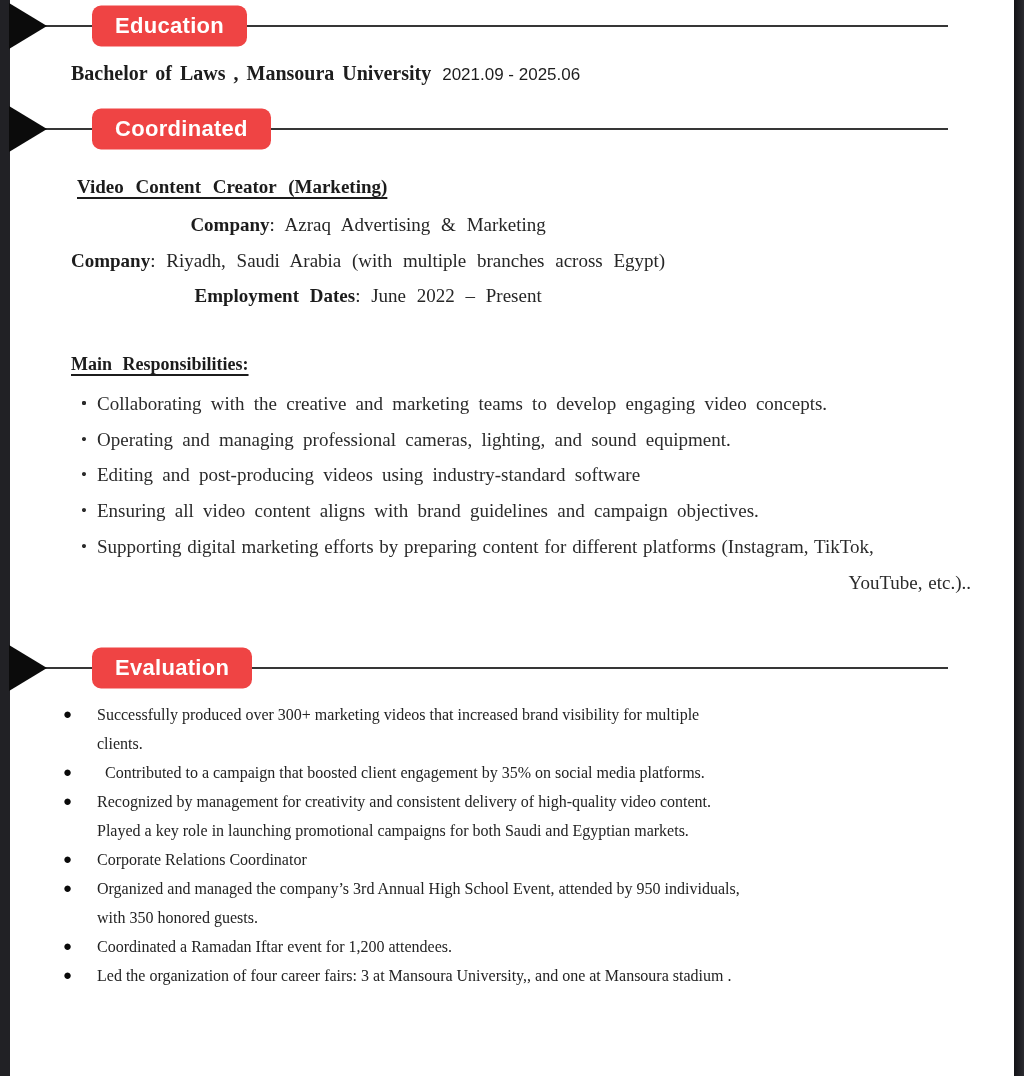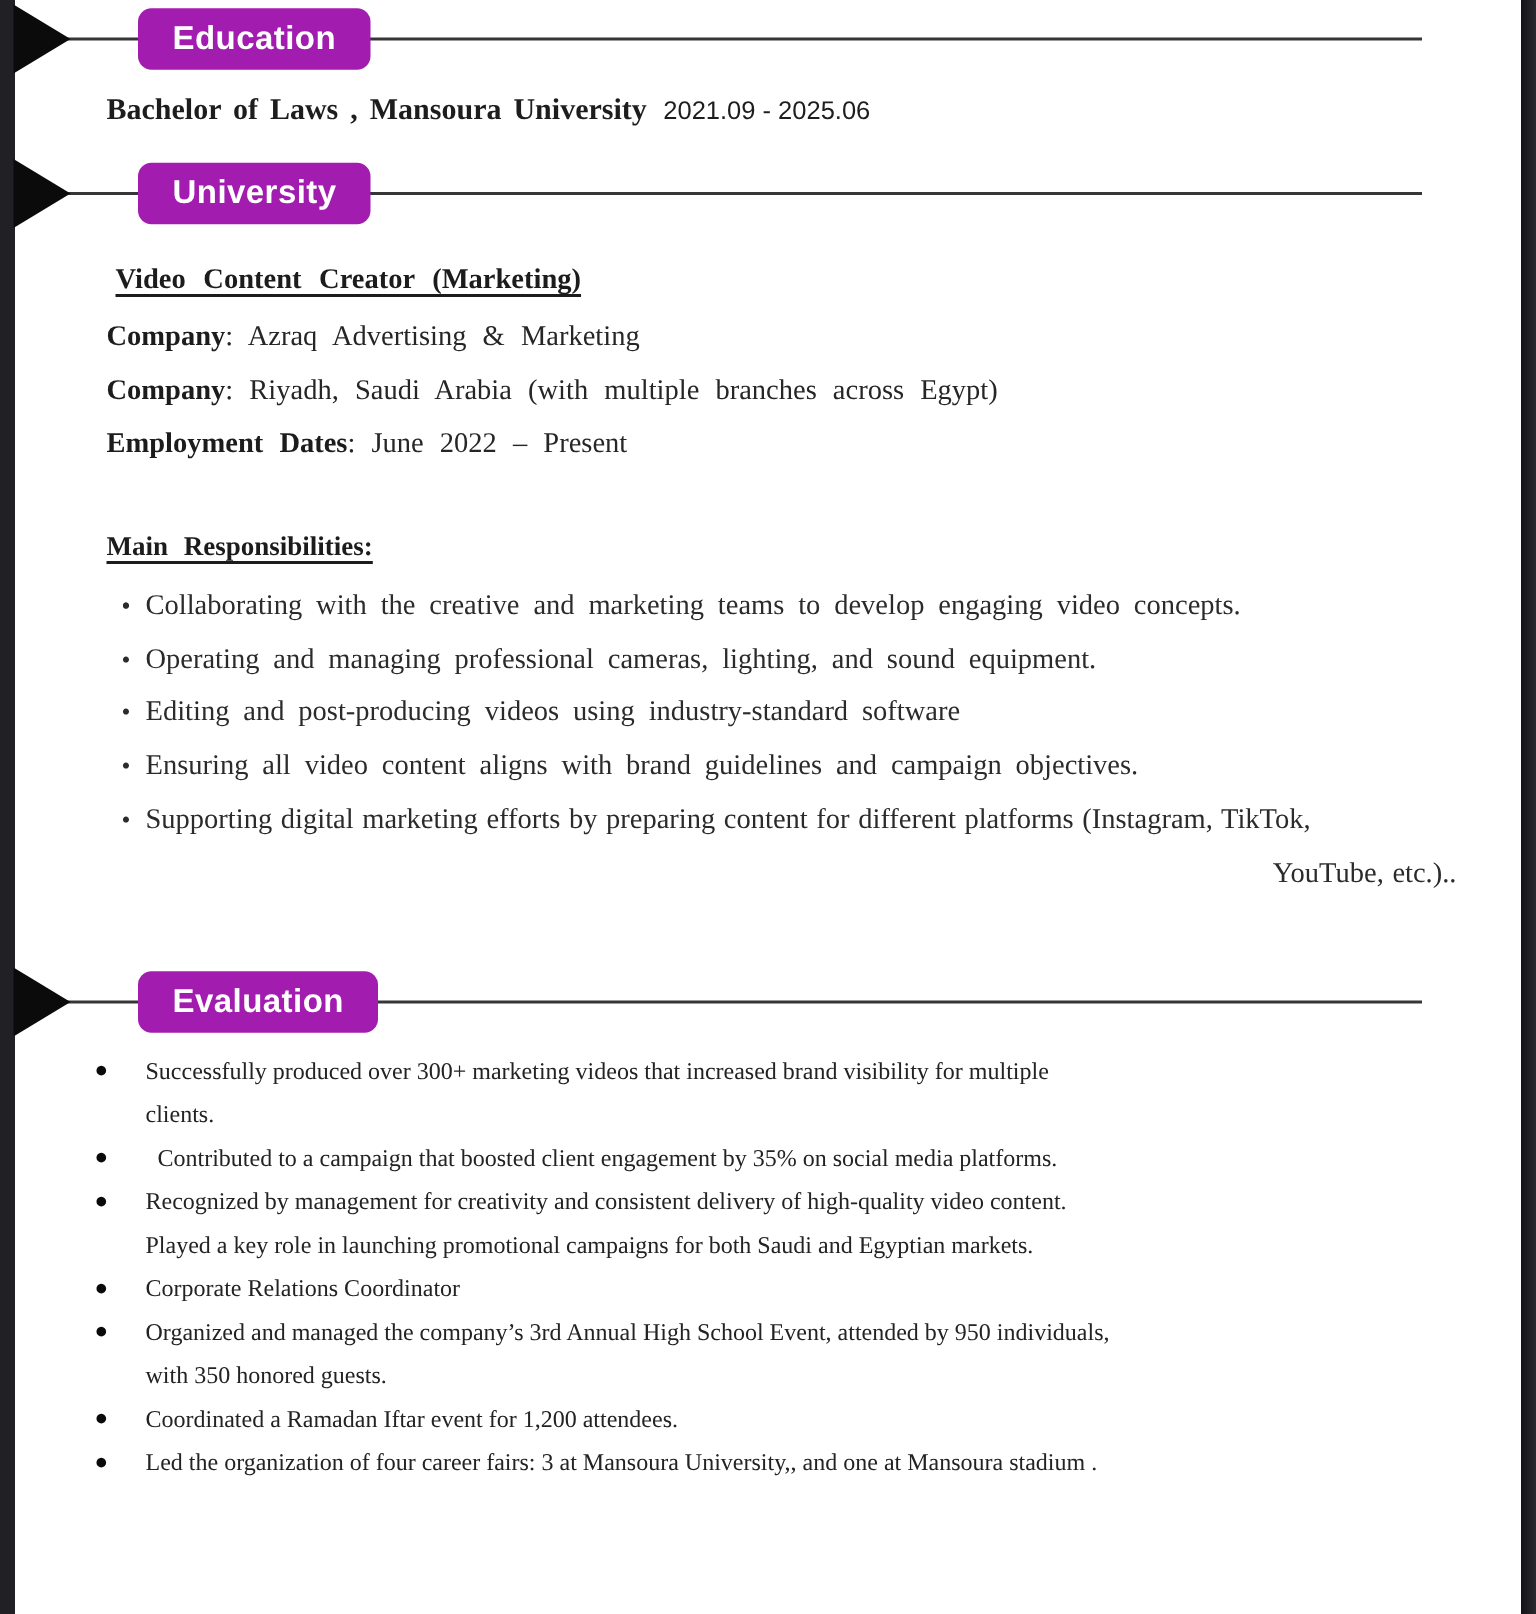--- a/index.html
+++ b/index.html
@@ -11,35 +11,35 @@
   .edge-right{position:absolute;right:0;top:0;width:10px;height:100%;
               background:linear-gradient(to right,#131317,#2a2a2f);}
 
   
   .sec{position:absolute;left:10px;width:938px;height:0;}
   .sec-line{position:absolute;left:0;top:-1px;width:100%;height:2px;background:#363636;}
   .sec-arrow{position:absolute;left:-1px;top:-23px;width:0;height:0;
              border-top:23px solid transparent;border-bottom:23px solid transparent;
              border-left:38px solid #0b0b0b;}
   .sec-badge{position:absolute;left:82px;top:0;transform:translateY(-50%);
-             background:#a21caf;color:#ffffff;border-radius:9px;
+             background:#ef4444;color:#ffffff;border-radius:9px;
              font-family:"Liberation Sans",sans-serif;font-weight:bold;font-size:22px;
              line-height:1;padding:9px 23px 10px;letter-spacing:.3px;white-space:nowrap;}
 
   
   .edu-line{position:absolute;left:71px;top:62px;white-space:nowrap;}
   .edu-degree{font-weight:bold;font-size:20px;word-spacing:3px;color:#1d1d1d;}
   .edu-dates{font-family:"Liberation Sans",sans-serif;font-weight:normal;font-size:17px;
              color:#1d1d1d;margin-left:7px;}
 
   
   .job-title{position:absolute;left:77px;top:176px;font-weight:bold;font-size:19px;
              word-spacing:7px;color:#1c1c1c;text-decoration:underline;
              text-decoration-thickness:1.5px;text-underline-offset:4px;white-space:nowrap;}
-  .job-fields{position:absolute;left:71px;top:207px;}
+  .job-fields{position:absolute;left:71px;top:207px;text-align:center;}
   .field-row{line-height:35.6px;font-size:19px;word-spacing:6px;color:#262626;white-space:nowrap;}
   .field-label{font-weight:bold;color:#1c1c1c;}
 
   .resp-heading{position:absolute;left:71px;top:354px;font-weight:bold;font-size:18px;
                 word-spacing:6px;color:#1c1c1c;text-decoration:underline;
                 text-decoration-thickness:1.5px;text-underline-offset:4px;}
   .resp-list{position:absolute;left:71px;top:386px;width:900px;}
   .resp-item{position:relative;padding-left:26px;line-height:35.7px;font-size:19px;
              word-spacing:4.5px;color:#2b2b2b;white-space:nowrap;}
   .resp-item:last-child{word-spacing:1px;}
@@ -66,21 +66,21 @@
   </div>
 
   <div class="edu-line">
     <span class="edu-degree">Bachelor of Laws , Mansoura University</span>
     <span class="edu-dates">2021.09 - 2025.06</span>
   </div>
 
   <div class="sec" style="top:129px">
     <div class="sec-line"></div>
     <div class="sec-arrow"></div>
-    <div class="sec-badge">University</div>
+    <div class="sec-badge">Coordinated</div>
   </div>
 
   <div class="job-title">Video Content Creator (Marketing)</div>
 
   <div class="job-fields" id="job-fields">
       <div class="field-row"><span class="field-label">Company</span><span class="field-value">: Azraq Advertising &amp; Marketing</span></div>
       <div class="field-row"><span class="field-label">Company</span><span class="field-value">: Riyadh, Saudi Arabia (with multiple branches across Egypt)</span></div>
       <div class="field-row"><span class="field-label">Employment Dates</span><span class="field-value">: June 2022 – Present</span></div>
     </div>
 

